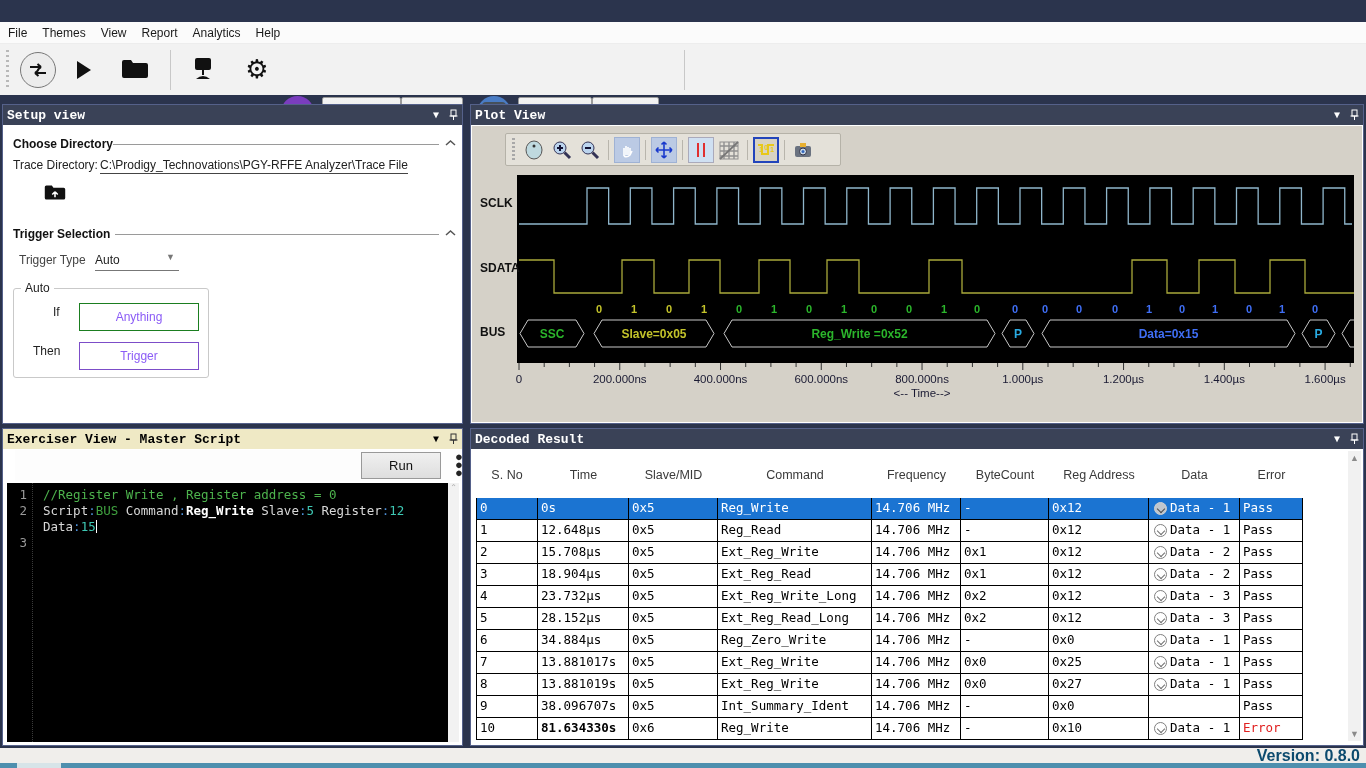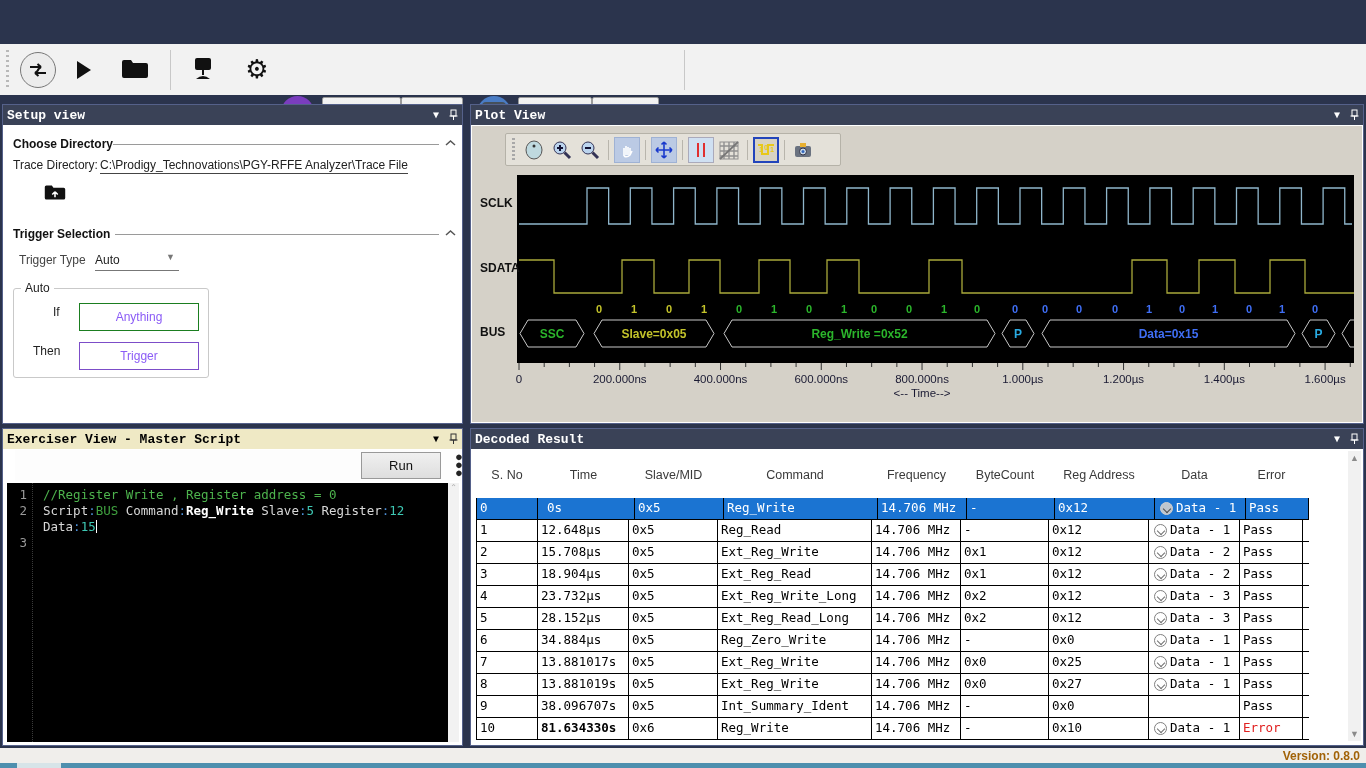--- a/index.html
+++ b/index.html
@@ -118,31 +118,39 @@
   .sel .dicon { border-color:#CFCFCF; background:#BFC6CE; }
   .sel .dicon::after { border-color:#4A4A4A; }
   .dr-scroll { position:absolute; right:1px; top:1px; bottom:3px; width:13px; background:#F1F1F1;
     color:#8A8A8A; font-size:9px; }
   .dr-scroll .up { position:absolute; top:2px; left:0; right:0; text-align:center; }
   .dr-scroll .dn { position:absolute; bottom:2px; left:0; right:0; text-align:center; }
 
   
   .statusbar { position:absolute; left:0; top:748px; width:1366px; height:15px; background:#F0EEEB;
     display:flex; align-items:center; justify-content:flex-end; padding-right:6px; }
-  .statusbar span { font-size:12px; font-weight:bold; color:#a16207; }
+  .statusbar span { font-size:16px; font-weight:bold; color:#0c4a6e; }
   .bottomstrip { position:absolute; left:0; top:763px; width:1366px; height:5px; background:#4E8FAE; }
   .bottomstrip .tab { position:absolute; left:17px; top:0; width:44px; height:5px; background:#D7E4E8; }
   svg text { font-family:"Liberation Sans", sans-serif; }
 </style>
 </head>
 <body>
 
 <div id="app">
 
 
+  <div class="menubar">
+      <div class="menu-item">File</div>
+      <div class="menu-item">Themes</div>
+      <div class="menu-item">View</div>
+      <div class="menu-item">Report</div>
+      <div class="menu-item">Analytics</div>
+      <div class="menu-item">Help</div>
+    </div>
 
   <div class="toolbar">
     <div class="grip" style="left:6px"></div>
     <div class="ticon" style="left:20px;top:8px;width:36px;height:36px;border:1px solid #777;border-radius:50%;background:#ECECEC">
       <svg width="22" height="22" viewBox="0 0 22 22">
         <path d="M3 8 H14 M14 8 L10.5 5 M14 8 L10.5 11" stroke="#111" stroke-width="2" fill="none"></path>
         <path d="M19 14 H8 M8 14 L11.5 11 M8 14 L11.5 17" stroke="#111" stroke-width="2" fill="none"></path>
       </svg>
     </div>
     <div class="ticon" style="left:72px;top:12px;width:24px;height:28px">
@@ -447,21 +455,21 @@
             <div class="dr-hcell" style="width: 89px;">Slave/MID</div>
             <div class="dr-hcell" style="width: 154px;">Command</div>
             <div class="dr-hcell" style="width: 89px;">Frequency</div>
             <div class="dr-hcell" style="width: 88px;">ByteCount</div>
             <div class="dr-hcell" style="width: 100px;">Reg Address</div>
             <div class="dr-hcell" style="width: 91px;">Data</div>
             <div class="dr-hcell" style="width: 63px;">Error</div>
           </div>
           <div class="dr-row sel">
             <div class="dr-cell" style="width: 62px;">0</div>
-            <div class="dr-cell" style="width: 91px; margin-left: 6px;">0s</div>
+            <div class="dr-cell" style="width: 91px;">0s</div>
             <div class="dr-cell" style="width: 89px;">0x5</div>
             <div class="dr-cell" style="width: 154px;">Reg_Write</div>
             <div class="dr-cell" style="width: 89px;">14.706 MHz</div>
             <div class="dr-cell" style="width: 88px;">-</div>
             <div class="dr-cell" style="width: 100px;">0x12</div>
             <div class="dr-cell" style="width: 91px;"><span class="dicon"></span><span>Data - 1</span></div>
             <div class="dr-cell" style="width: 63px;">Pass</div>
           </div>
           <div class="dr-row">
             <div class="dr-cell" style="width: 62px;">1</div>

